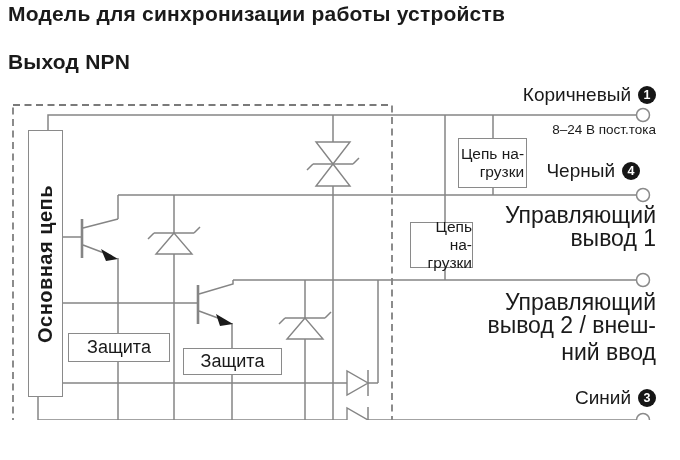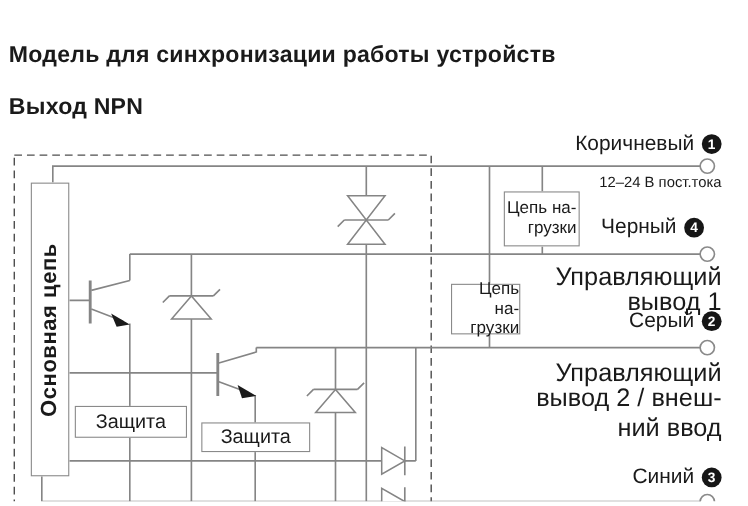--- a/index.html
+++ b/index.html
@@ -1,18 +1,18 @@
 <!DOCTYPE html>
 <html><head>
 <meta charset="utf-8">
 <style>
   html,body { margin:0; padding:0; background:#fff; }
   .canvas {
     position:relative; width:680px; height:420px; background:#fff;
-    font-family:"Liberation Sans", sans-serif; color:#1a1a1a; overflow:hidden;margin-top:36px;
+    font-family:"Liberation Sans", sans-serif; color:#1a1a1a; overflow:hidden;
   }
   .title { position:absolute; font-weight:bold; font-size:21px; letter-spacing:0.2px; white-space:nowrap; }
   .box {
     position:absolute; background:#fff; border:1.5px solid #8a8a8a;
     display:flex; align-items:center; justify-content:center; text-align:right;
     box-sizing:border-box; z-index:3;
   }
   .f18 { font-size:18px; }
   .f15 { font-size:15.5px; line-height:1.18; }
   .vtext { writing-mode:vertical-rl; transform:rotate(180deg); font-weight:bold; font-size:20px; white-space:nowrap; letter-spacing:0.5px; }
@@ -130,33 +130,29 @@
     <span>
       <span>Цепь на-</span><br>
       <span>грузки</span>
     </span>
   </div>
 
   <div class="lbl-row" style="top:84px; right:24px">
     <span>Коричневый</span>
     <span class="disc">1</span>
   </div>
-  <div class="note small" style="top:122px; right:24px">12–24 В пост.тока</div>
+  <div class="note small" style="top:122px; right:24px">8–24 В пост.тока</div>
 
   <div class="lbl-row" style="top:160px; right:40px">
     <span>Черный</span>
     <span class="disc">4</span>
   </div>
   <div class="note" style="top:202px; right:24px">Управляющий</div>
   <div class="note" style="top:225px; right:24px">вывод 1</div>
 
-  <div class="lbl-row" style="top:245px; right:24px">
-    <span>Серый</span>
-    <span class="disc">2</span>
-  </div>
   <div class="note" style="top:289px; right:24px">Управляющий</div>
   <div class="note" style="top:312px; right:24px">вывод 2 / внеш-</div>
   <div class="note" style="top:339px; right:24px">ний ввод</div>
 
   <div class="lbl-row" style="top:387px; right:24px">
     <span>Синий</span>
     <span class="disc">3</span>
   </div>
   <div class="note" style="top:428px; right:30px">0 В</div>
 

